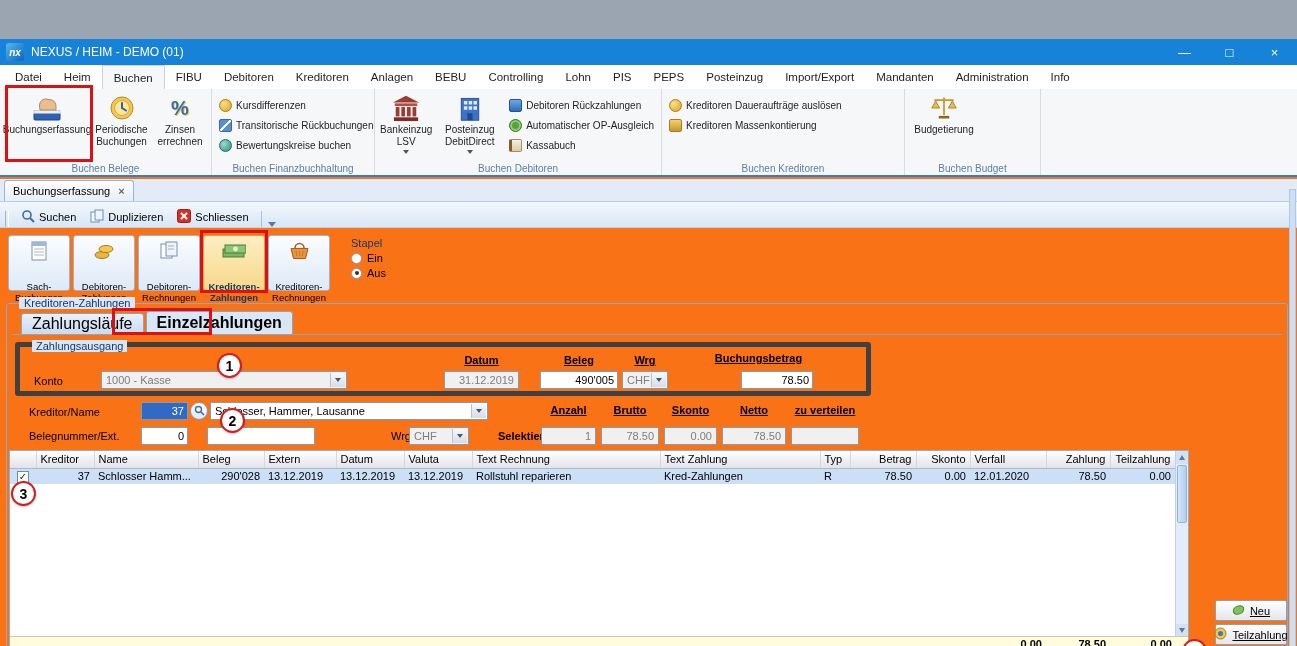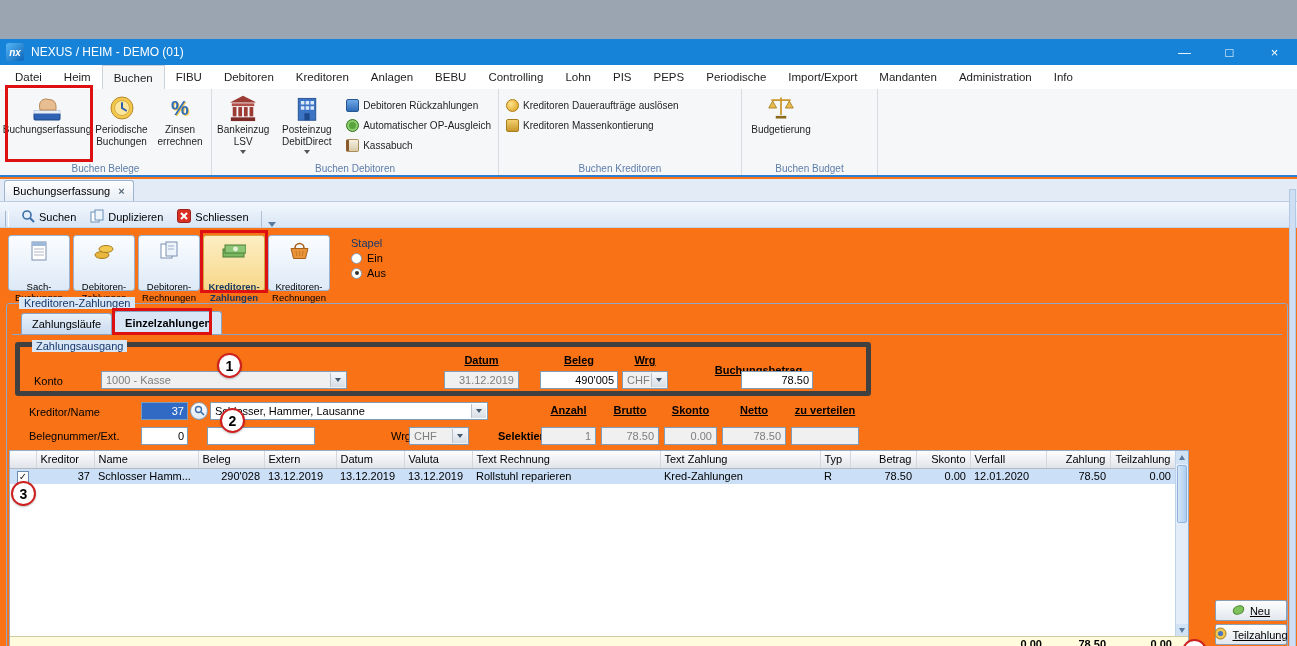--- a/index.html
+++ b/index.html
@@ -58,21 +58,21 @@
   .stapel { margin-left:18px; display:flex; flex-direction:column; gap:3px; padding-top:2px; }
   .stapel-title { font-size:11px; color:#16386b; }
   .radio-row { display:flex; align-items:center; gap:5px; font-size:11px; }
   .radio { width:11px; height:11px; border-radius:50%; border:1px solid #8a9bb0; background:#fff; position:relative; flex:none; }
   .radio.checked::after { content:""; position:absolute; left:2.5px; top:2.5px; width:4px; height:4px; border-radius:50%; background:#333; }
 
   
   .main-group { position:absolute; left:6px; top:264px; width:1282px; height:376px; border:1px solid #8fa8c8; border-radius:3px; }
   .group-label { position:absolute; left:12px; top:-7px; background:#d8e6f6; padding:0 5px; color:#16386b; font-size:11px; }
   .tabs { position:absolute; left:14px; top:7px; display:flex; align-items:flex-end; z-index:3; }
-  .tab { height:21px; padding:0 10px; display:flex; align-items:center; background:linear-gradient(#e9f1fa,#c9daf0); border:1px solid #88a4c6; border-bottom:none; border-radius:3px 3px 0 0; font-size:11px; margin-right:2px; }
+  .tab { height:21px; padding:0 10px; display:flex; align-items:center; background:linear-gradient(#e9f1fa,#c9daf0); border:1px solid #88a4c6; border-bottom:none; border-radius:3px 3px 0 0; font-size:16px; margin-right:2px; }
   .tab.active { background:#d8e6f6; height:23px; font-weight:bold; }
   .tab-baseline { position:absolute; left:5px; right:5px; top:30px; border-top:1px solid #88a4c6; }
 
   .fieldset { position:absolute; left:8px; top:38px; width:856px; height:54px; border:5px solid #404040; border-radius:3px; }
   .fieldset-label { position:absolute; left:12px; top:-7px; background:#d8e6f6; padding:0 4px; color:#16386b; font-size:11px; }
   .flabel { position:absolute; font-size:11px; color:#000; }
   .fh { font-weight:bold; text-decoration:underline; text-align:center; }
 
   .tb { position:absolute; height:18px; border:1px solid #7f9db9; background:#fff; font-size:11px; padding:0 3px; font-family:inherit; }
   .tb.num { text-align:right; }
@@ -147,21 +147,21 @@
     <span class="menu-item active">Buchen</span>
     <span class="menu-item">FIBU</span>
     <span class="menu-item">Debitoren</span>
     <span class="menu-item">Kreditoren</span>
     <span class="menu-item">Anlagen</span>
     <span class="menu-item">BEBU</span>
     <span class="menu-item">Controlling</span>
     <span class="menu-item">Lohn</span>
     <span class="menu-item">PIS</span>
     <span class="menu-item">PEPS</span>
-    <span class="menu-item">Periodische</span>
+    <span class="menu-item">Posteinzug</span>
     <span class="menu-item">Import/Export</span>
     <span class="menu-item">Mandanten</span>
     <span class="menu-item">Administration</span>
     <span class="menu-item">Info</span>
   </div>
 
   <div class="ribbon">
     <div class="rgroup" style="width:212px">
       <div class="rb-large" style="min-width:86px">
         <span class="ric">
@@ -183,20 +183,37 @@
         </span>
         <span>Periodische Buchungen</span>
       </div>
       <div class="rb-large">
         <span class="ric pct">%</span>
         <span>Zinsen errechnen</span>
       </div>
       <div class="rgroup-title">Buchen Belege</div>
     </div>
 
+    <div class="rgroup" style="width:163px">
+      <div class="rb-col">
+        <div class="rb-small">
+          <span class="sic sic-coin"></span>
+          <span>Kursdifferenzen</span>
+        </div>
+        <div class="rb-small">
+          <span class="sic sic-swap"></span>
+          <span>Transitorische Rückbuchungen</span>
+        </div>
+        <div class="rb-small">
+          <span class="sic sic-teal"></span>
+          <span>Bewertungskreise buchen</span>
+        </div>
+      </div>
+      <div class="rgroup-title">Buchen Finanzbuchhaltung</div>
+    </div>
 
     <div class="rgroup" style="width:287px">
       <div class="rb-large">
         <span class="ric">
           <svg width="30" height="28" viewBox="0 0 32 30">
               <polygon points="16,2 30,9 2,9" fill="#9c3b34"></polygon>
               <rect x="4" y="10" width="24" height="3" fill="#b05048"></rect>
               <rect x="5" y="14" width="4" height="10" fill="#9c3b34"></rect>
               <rect x="11" y="14" width="4" height="10" fill="#9c3b34"></rect>
               <rect x="17" y="14" width="4" height="10" fill="#9c3b34"></rect>
@@ -400,21 +417,21 @@
         </div>
       <span class="flabel fh" style="left:520px;top:7px;width:78px">Beleg</span>
       <input class="tb num" style="left: 520px; top: 24px; width: 78px;" value="490'005">
       <span class="flabel fh" style="left:602px;top:7px;width:46px">Wrg</span>
       <div class="combo dis" style="left:602px;top:24px;width:46px">
         <span>CHF</span>
         <span class="cbtn">
             <span class="carr"></span>
           </span>
       </div>
-      <span class="flabel fh" style="left:681px;top:17px;width:115px">Buchungsbetrag</span>
+      <span class="flabel fh" style="left:681px;top:5px;width:115px">Buchungsbetrag</span>
       <input class="tb num" style="left: 721px; top: 24px; width: 72px;" value="78.50">
     </div>
 
     <span class="flabel" style="left:22px;top:102px">Kreditor/Name</span>
     <input class="tb num sel" style="left: 134px; top: 98px; width: 47px;" value="37">
     <div class="lookup-btn" style="left:183px;top:98px">
       <span><svg width="11" height="11">
             <circle cx="4.5" cy="4.5" r="3" fill="none" stroke="#3a6ea8" stroke-width="1.4"></circle>
             <line x1="7" y1="7" x2="10" y2="10" stroke="#3a6ea8" stroke-width="1.6"></line>
           </svg></span>

